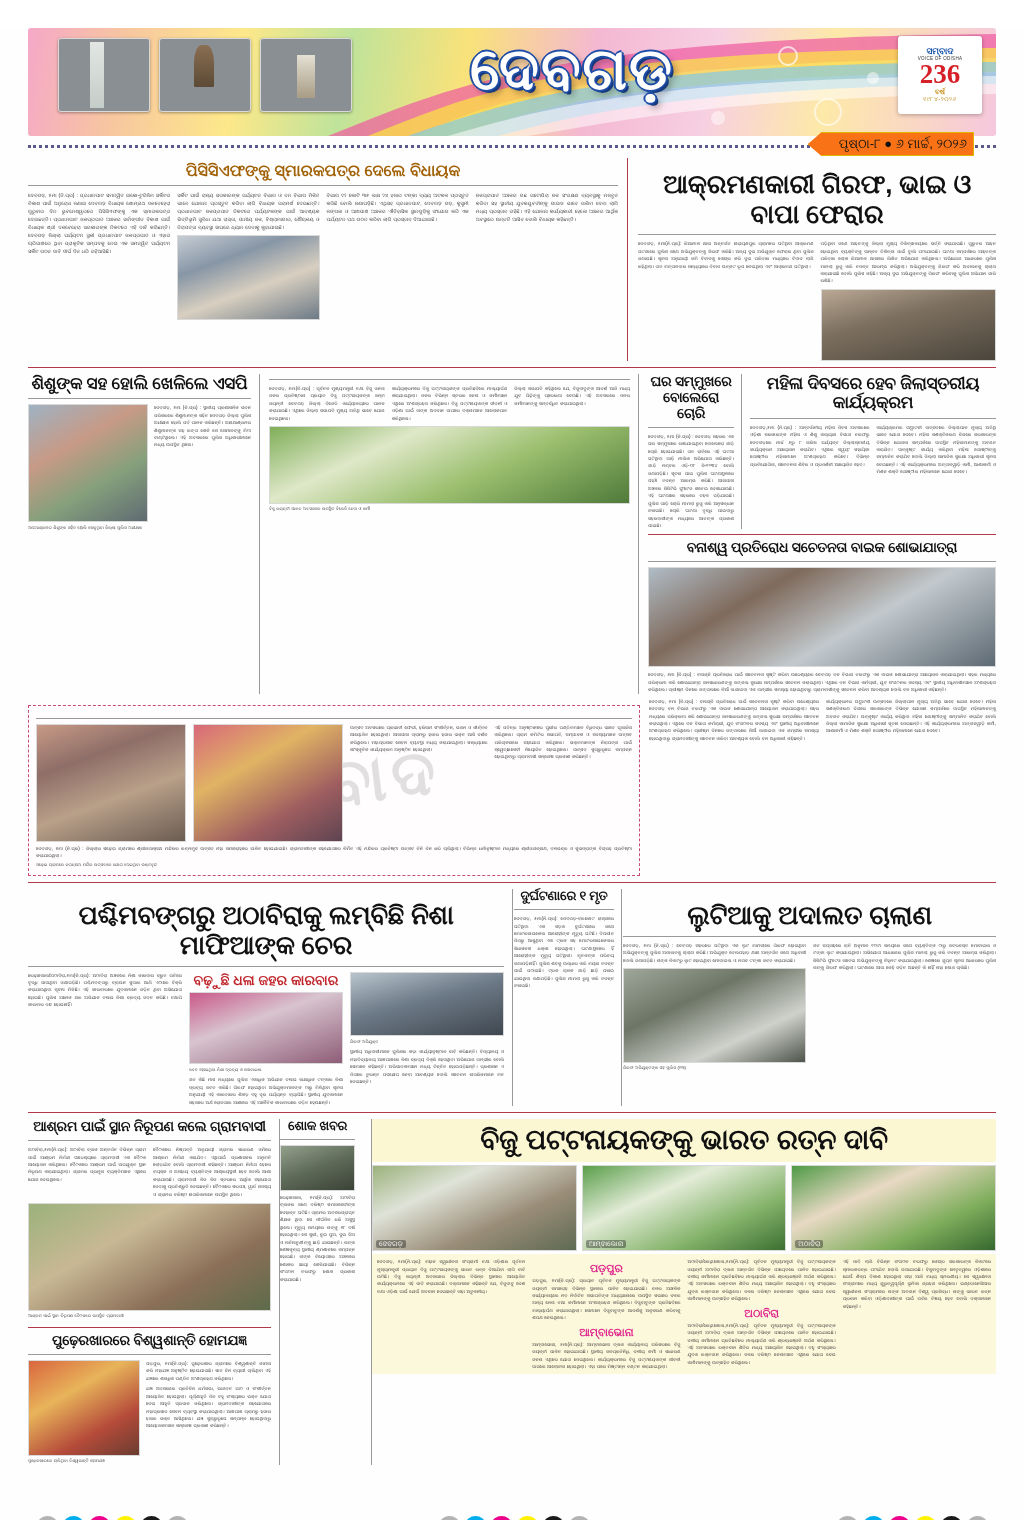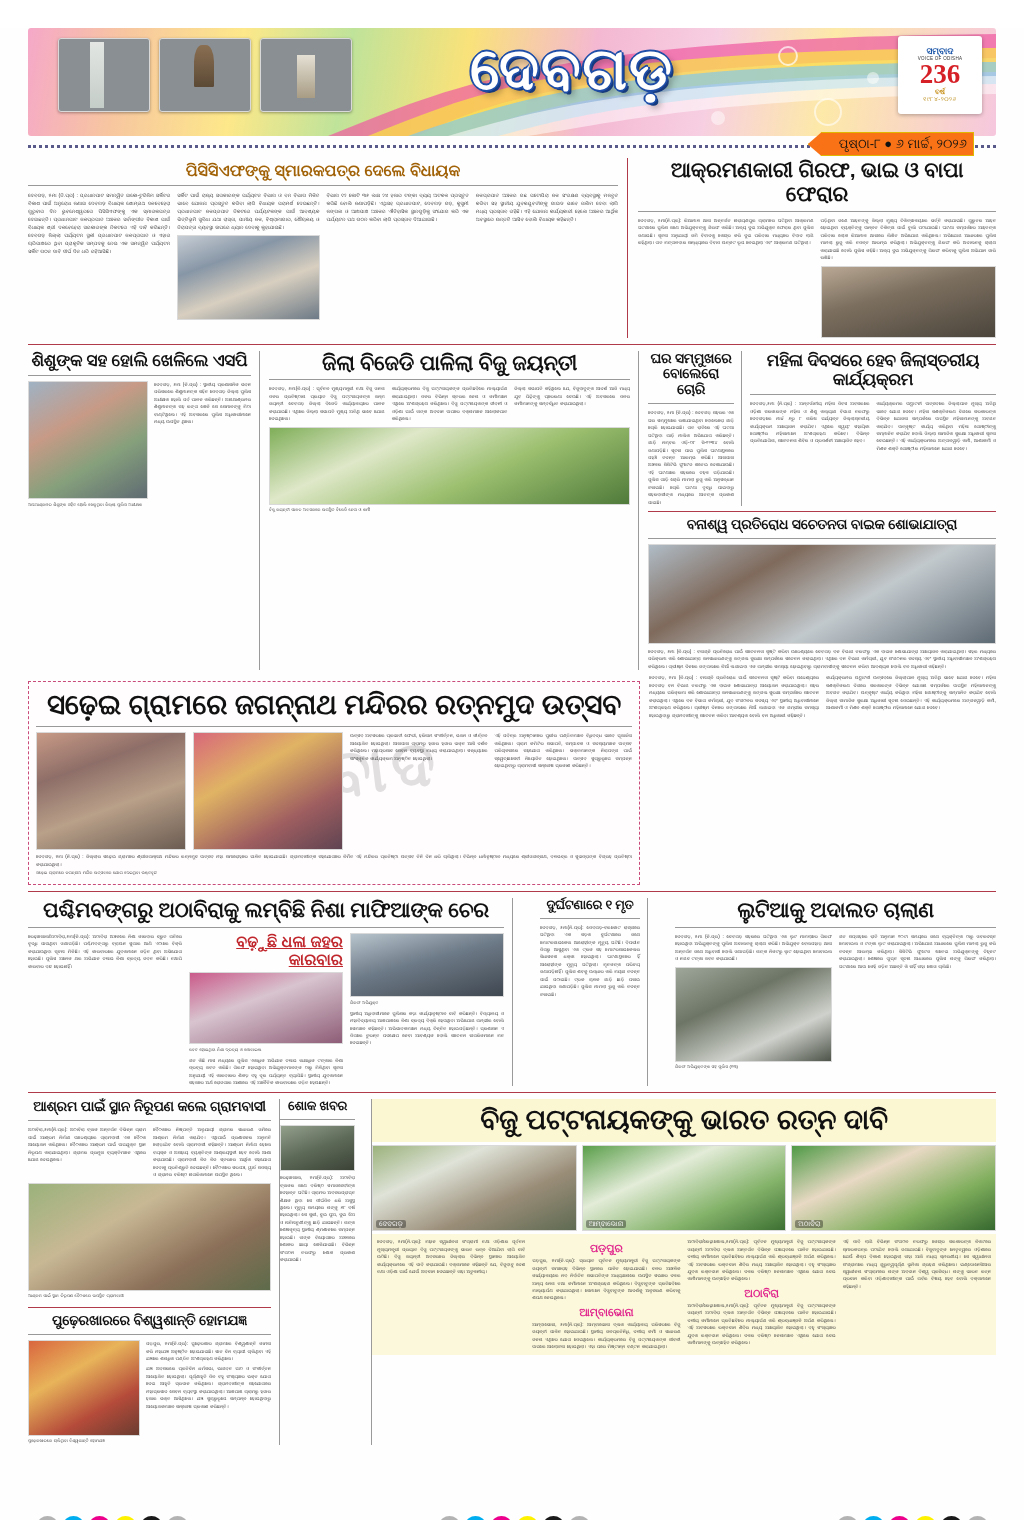--- a/index.html
+++ b/index.html
@@ -77,26 +77,26 @@
   
   .content { margin: 10px 28px 0 28px; }
   .rule { border-top: 1.5px solid #b03a4a; margin: 6px 0; }
   .rule-thin { border-top: 1px solid #999; margin: 5px 0; }
 
   .hl {
     font-weight: bold; color: #111; text-align: center; line-height: 1.14;
     font-family: "Liberation Sans", sans-serif; letter-spacing: -.3px;
   }
   .hl-xl { font-size: 28px; }
-  .hl-lg { font-size: 21px; }
+  .hl-lg { font-size: 26px; margin-top: 12px; }
   .hl-md { font-size: 17px; }
   .hl-sm { font-size: 14px; }
   .hl-xs { font-size: 13px; }
   .subhl { color: #a16207; font-weight: bold; text-align: center; font-size: 16px; margin-top: 4px; }
-  .subhl-sm { color: #c0272d; font-weight: bold; text-align: right; font-size: 16px; text-decoration: underline; }
+  .subhl-sm { color: #c0272d; font-weight: bold; text-align: center; font-size: 14px; }
   .pinkhl { color: #e0258c; font-weight: bold; text-align: center; font-size: 11px; margin: 4px 0 2px; }
 
   .body-txt {
     font-size: 4.6px; line-height: 1.62; color: #2a2a2a; text-align: justify;
     word-spacing: .3px; letter-spacing: .05px;
   }
   .body-txt.t5 { font-size: 5px; line-height: 1.6; }
 
   .cols { display: flex; gap: 7px; }
   .col { flex: 1; }
@@ -230,21 +230,20 @@
             <div class="photo ph-holi" style="height:118px; width:100%;"></div>
             <div class="body-txt" style="margin-top:3px; font-size:4.2px;">ଅନାଥାଶ୍ରମର ଶିଶୁଙ୍କ ସହିତ ହୋଲି ଖେଳୁଥିବା ଜିଲ୍ଲା ପୁଲିସ ଅଧୀକ୍ଷକ</div>
           </div>
           <div style="flex:1;">
             <div class="body-txt">ଦେବଗଡ଼, ୫ମା (ନି.ପ୍ର) : ସ୍ଥାନୀୟ ପ୍ରଶାସନିକ ଭବନ ପରିସରରେ ଶିଶୁମାନଙ୍କ ସହିତ ଦେବଗଡ଼ ଜିଲ୍ଲା ପୁଲିସ ଅଧୀକ୍ଷକ ହୋଲି ପର୍ବ ପାଳନ କରିଛନ୍ତି। ଅନାଥାଶ୍ରମର ଶିଶୁମାନଙ୍କ ସହ ରଙ୍ଗ ଖେଳି ସେ ସେମାନଙ୍କୁ ମିଠା ବାଣ୍ଟିଥିଲେ। ଏହି ଅବସରରେ ପୁଲିସ ଅଧିକାରୀମାନେ ମଧ୍ୟ ଉପସ୍ଥିତ ଥିଲେ।</div>
           </div>
         </div>
       </div>
 
       <div style="width:370px; border-right:1px solid #9a9a9a; padding-right:8px;">
-        <div class="hl hl-lg">ଜିଲା ବିଜେଡି ପାଳିଲା ବିଜୁ ଜୟନ୍ତୀ</div>
         <div class="rule-thin"></div>
         <div class="cols">
           <div class="col">
               <div class="body-txt">ଦେବଗଡ଼, ୫ମା(ନି.ପ୍ର) : ପୂର୍ବତନ ମୁଖ୍ୟମନ୍ତ୍ରୀ ତଥା ବିଜୁ ଜନତା ଦଳର ପ୍ରତିଷ୍ଠାତା ପ୍ରୟାତ ବିଜୁ ପଟ୍ଟନାୟକଙ୍କ ଜନ୍ମ ଜୟନ୍ତୀ ଦେବଗଡ଼ ଜିଲ୍ଲା ବିଜେଡି କାର୍ଯ୍ୟାଳୟରେ ପାଳନ କରାଯାଇଛି। ଏଥିରେ ଜିଲ୍ଲା ସଭାପତି ମୁଖ୍ୟ ଅତିଥି ଭାବେ ଯୋଗ ଦେଇଥିଲେ।</div>
             </div>
           <div class="col">
               <div class="body-txt">କାର୍ଯ୍ୟକ୍ରମରେ ବିଜୁ ପଟ୍ଟନାୟକଙ୍କ ପ୍ରତିଛବିରେ ମାଲ୍ୟାର୍ପଣ କରାଯାଇଥିଲା। ଦଳର ବିଭିନ୍ନ ସ୍ତରର ନେତା ଓ କର୍ମୀମାନେ ଏଥିରେ ଅଂଶଗ୍ରହଣ କରିଥିଲେ। ବିଜୁ ପଟ୍ଟନାୟକଙ୍କ ଜୀବନୀ ଓ ଓଡ଼ିଶା ପାଇଁ ତାଙ୍କ ଅବଦାନ ଉପରେ ବକ୍ତାମାନେ ଆଲୋକପାତ କରିଥିଲେ।</div>
             </div>
           <div class="col">
               <div class="body-txt">ଜିଲ୍ଲା ସଭାପତି କହିଥିଲେ ଯେ, ବିଜୁବାବୁଙ୍କ ଆଦର୍ଶ ଆଜି ମଧ୍ୟ ଯୁବ ପିଢ଼ିଙ୍କୁ ପ୍ରେରଣା ଦେଉଛି। ଏହି ଅବସରରେ ଦଳର କର୍ମୀମାନଙ୍କୁ ସମ୍ବର୍ଦ୍ଧିତ କରାଯାଇଥିଲା।</div>
@@ -284,21 +283,20 @@
                 <div class="body-txt">ଦେବଗଡ଼, ୫ମା (ନି.ପ୍ର) : ବନାଗ୍ନି ପ୍ରତିରୋଧ ପାଇଁ ସଚେତନତା ସୃଷ୍ଟି କରିବା ଉଦ୍ଦେଶ୍ୟରେ ଦେବଗଡ଼ ବନ ବିଭାଗ ତରଫରୁ ଏକ ବାଇକ ଶୋଭାଯାତ୍ରା ଆୟୋଜନ କରାଯାଇଥିଲା। ସହର ମଧ୍ୟରେ ପରିକ୍ରମା କରି ଶୋଭାଯାତ୍ରା ଜନସାଧାରଣଙ୍କୁ ଜଙ୍ଗଲ ସୁରକ୍ଷା ସମ୍ପର୍କରେ ସଚେତନ କରାଇଥିଲା। ଏଥିରେ ବନ ବିଭାଗ କର୍ମଚାରୀ, ଯୁବ ସଂଗଠନର ସଦସ୍ୟ ଏବଂ ସ୍ଥାନୀୟ ଅଧିବାସୀମାନେ ଅଂଶଗ୍ରହଣ କରିଥିଲେ। ଗ୍ରୀଷ୍ମ ଦିନରେ ଜଙ୍ଗଲରେ ନିଆଁ ଲଗାଇବା ଏକ ଗମ୍ଭୀର ସମସ୍ୟା ହୋଇଥିବାରୁ ଗ୍ରାମବାସୀଙ୍କୁ ସଚେତନ କରିବା ଆବଶ୍ୟକ ବୋଲି ବନ ଅଧିକାରୀ କହିଛନ୍ତି।</div>
               </div>
           </div>
         </div>
       </div>
     </div>
 
     <div style="display:flex; gap:9px; margin-top:4px;">
       <div class="boxed" style="width:612px;">
         <div class="watermark">ସମ୍ବାଦ</div>
-        <div class="hl hl-xl" style="position:relative; z-index:2;">ସଢ଼େଇ ଗ୍ରାମରେ ଜଗନ୍ନାଥ ମନ୍ଦିରର ରତ୍ନମୁଦ ଉତ୍ସବ</div>
         <div class="rule-thin" style="position:relative; z-index:2;"></div>
         <div style="display:flex; gap:7px; position:relative; z-index:2;">
           <div style="width:150px;">
             <div class="photo ph-crowd" style="height:118px; width:100%;"></div>
           </div>
           <div style="width:150px;">
             <div class="photo ph-deity" style="height:118px; width:100%;"></div>
           </div>
           <div style="flex:1; display:flex; gap:7px;">
             <div class="col">
@@ -320,21 +318,21 @@
             </div>
           <div class="col">
               <div class="body-txt">କାର୍ଯ୍ୟକ୍ରମର ଉଦ୍ଘାଟନୀ ଉତ୍ସବରେ ଜିଲ୍ଲାପାଳ ମୁଖ୍ୟ ଅତିଥି ଭାବେ ଯୋଗ ଦେବେ। ମହିଳା ସଶକ୍ତିକରଣ ଦିଗରେ ସରକାରଙ୍କ ବିଭିନ୍ନ ଯୋଜନା ସମ୍ପର୍କରେ ଉପସ୍ଥିତ ମହିଳାମାନଙ୍କୁ ଅବଗତ କରାଯିବ। ଉତ୍କୃଷ୍ଟ କାର୍ଯ୍ୟ କରିଥିବା ମହିଳା ଗୋଷ୍ଠୀଙ୍କୁ ସମ୍ମାନିତ କରାଯିବ ବୋଲି ଜିଲ୍ଲା ସାମାଜିକ ସୁରକ୍ଷା ଅଧିକାରୀ ସୂଚନା ଦେଇଛନ୍ତି। ଏହି କାର୍ଯ୍ୟକ୍ରମରେ ଅଙ୍ଗନୱାଡ଼ି କର୍ମୀ, ଆଶାକର୍ମୀ ଓ ମିଶନ ଶକ୍ତି ଗୋଷ୍ଠୀର ମହିଳାମାନେ ଯୋଗ ଦେବେ।</div>
             </div>
         </div>
       </div>
     </div>
 
     <div class="rule"></div>
 
-    <div style="display:flex; gap:27px;">
+    <div style="display:flex; gap:1px;">
 
       <div style="width:485px; border-right:1px solid #9a9a9a; padding-right:8px;">
         <div class="hl hl-lg">ପଶ୍ଚିମବଙ୍ଗରୁ ଅଠାବିରାକୁ ଲମ୍ବିଛି ନିଶା ମାଫିଆଙ୍କ ଚେର</div>
         <div class="rule-thin"></div>
         <div class="cols">
           <div class="col">
             <div class="body-txt">ରେଢ଼ାଖୋଲ/ଅଠାବିରା,୫ମା(ନି.ପ୍ର): ଅଠାବିରା ଅଞ୍ଚଳରେ ନିଶା କାରବାର ଦ୍ରୁତ ଗତିରେ ବୃଦ୍ଧି ପାଉଥିବା ଜଣାପଡ଼ିଛି। ପଶ୍ଚିମବଙ୍ଗରୁ ବ୍ରାଉନ ସୁଗାର ଆଣି ଏଠାରେ ବିକ୍ରି କରାଯାଉଥିବା ସୂଚନା ମିଳିଛି। ଏହି କାରବାରରେ ଯୁବକମାନେ ଜଡ଼ିତ ଥିବା ଅଭିଯୋଗ ହୋଇଛି। ପୁଲିସ ଅନେକ ଥର ଅଭିଯାନ ଚଳାଇ ନିଶା ଦ୍ରବ୍ୟ ଜବତ କରିଛି। ତଥାପି କାରବାର ବନ୍ଦ ହୋଇନାହିଁ।</div>
           </div>
           <div class="col">
             <div class="subhl-sm">ବଢ଼ୁଛି ଧଳା ଜହର କାରବାର</div>

